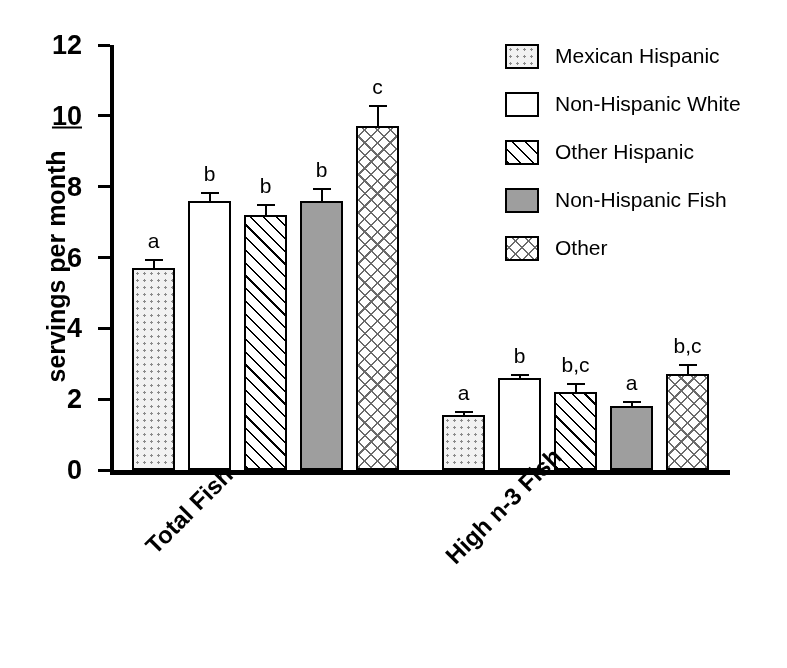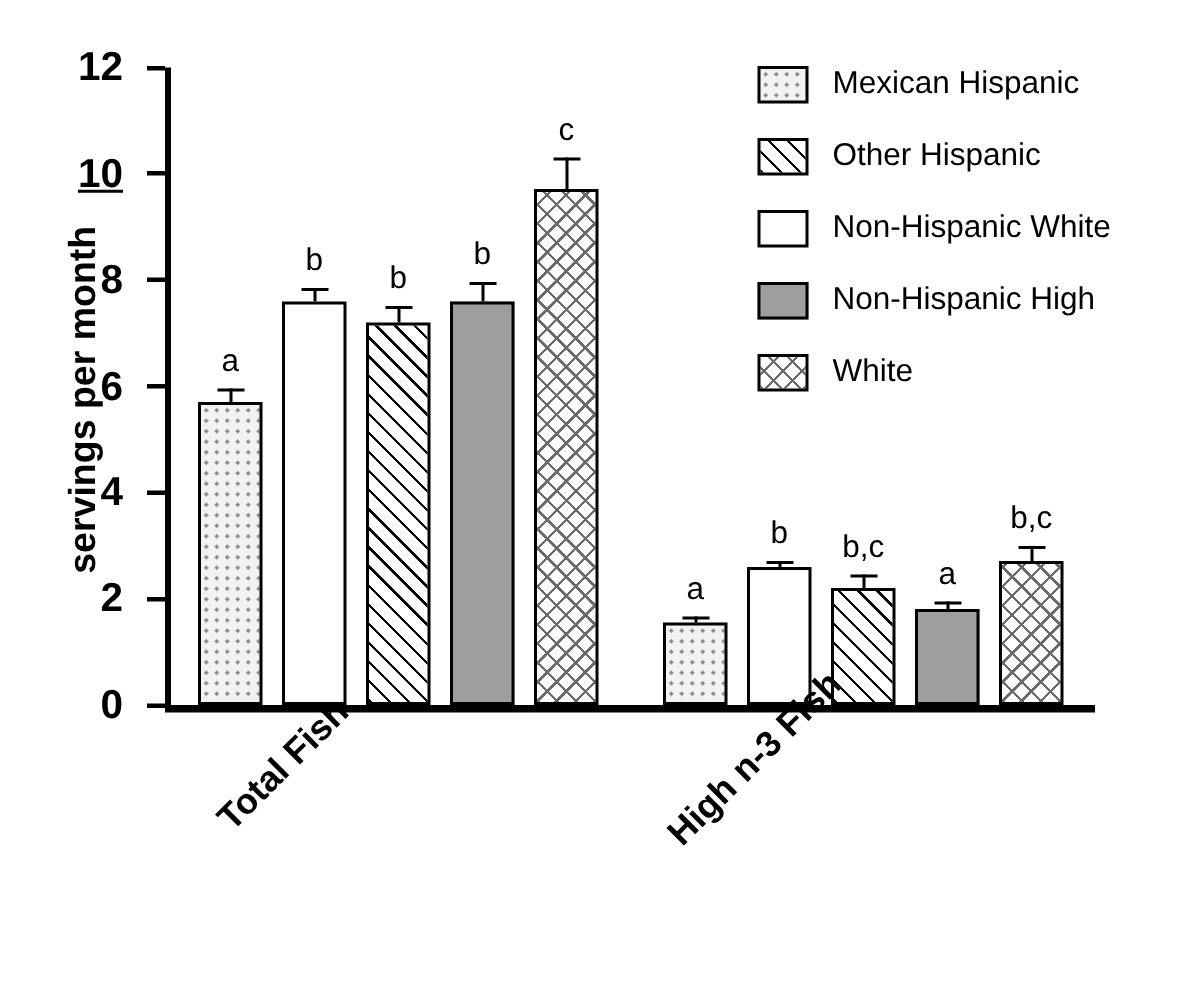--- a/index.html
+++ b/index.html
@@ -209,29 +209,29 @@
         <div class="group-label" style="left: 330px; top: 505px;">High n-3 Fish</div>
       </div>
   </div>
 
   <div class="legend" id="legend">
       <div class="legend-row">
         <div class="swatch fill-dots"></div>
         <div class="legend-label">Mexican Hispanic</div>
       </div>
       <div class="legend-row">
+        <div class="swatch fill-white"></div>
+        <div class="legend-label">Non-Hispanic White</div>
+      </div>
+      <div class="legend-row">
         <div class="swatch fill-diag"></div>
         <div class="legend-label">Other Hispanic</div>
       </div>
       <div class="legend-row">
-        <div class="swatch fill-white"></div>
-        <div class="legend-label">Non-Hispanic White</div>
-      </div>
-      <div class="legend-row">
         <div class="swatch fill-grey"></div>
-        <div class="legend-label">Non-Hispanic High</div>
+        <div class="legend-label">Non-Hispanic Fish</div>
       </div>
       <div class="legend-row">
         <div class="swatch fill-cross"></div>
-        <div class="legend-label">White</div>
+        <div class="legend-label">Other</div>
       </div>
     </div>
 </div>
 
 </body></html>

